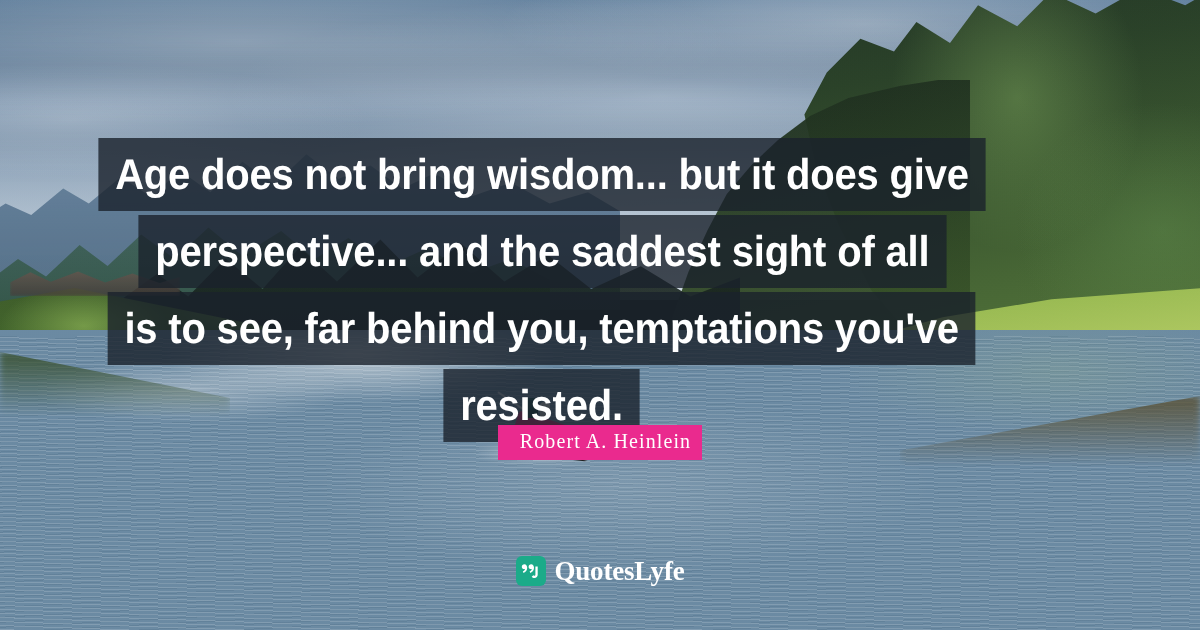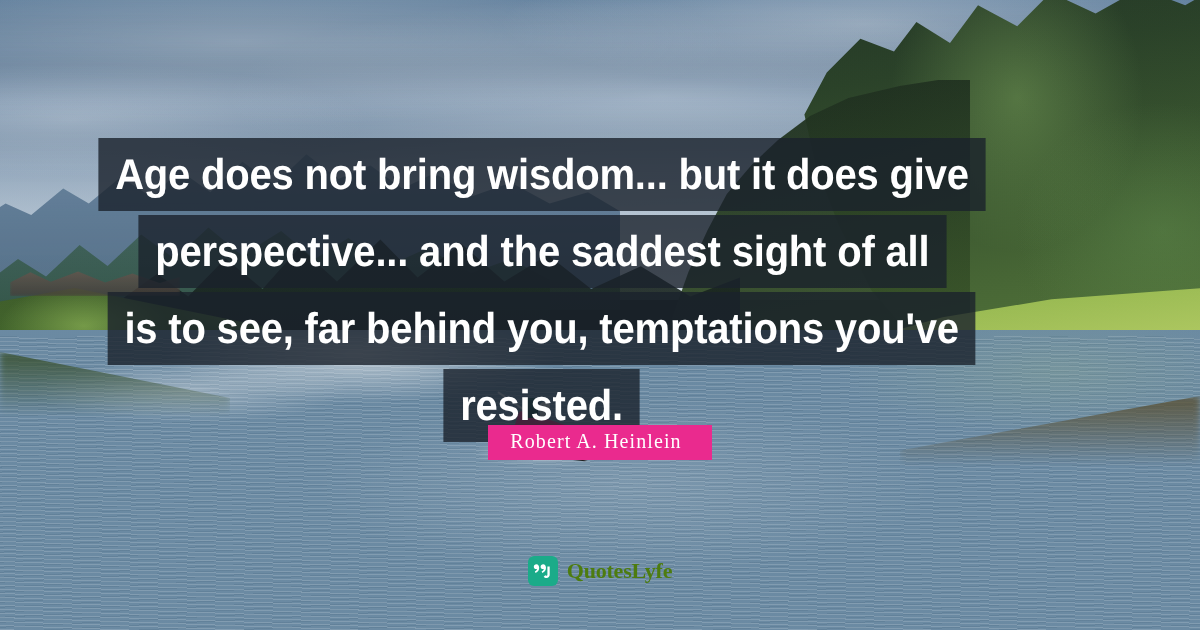--- a/index.html
+++ b/index.html
@@ -228,42 +228,42 @@
   .author-wrap {
     position: absolute; left: 0; top: 425px; width: 1200px;
     display: flex; justify-content: center;
   }
   .author-badge {
     background: #ea2a8e;
     color: #ffffff;
     font-family: "Liberation Serif", serif;
     font-size: 20px;
     letter-spacing: 1.1px;
-    padding: 5px 30px 7px 22px;
+    padding: 5px 11px 7px 22px;
     white-space: nowrap;
   }
 
   
   .brand {
     position: absolute; left: 0; top: 556px; width: 1200px;
     display: flex; justify-content: center; align-items: center; gap: 9px;
   }
   .brand-mark {
     width: 30px; height: 30px;
     background: #1bab89;
     border-radius: 6px;
     position: relative;
     flex: none;
   }
   .brand-mark svg { position: absolute; left: 0; top: 0; }
   .brand-text {
-    color: #4d7c0f;
+    color: #ffffff;
     font-family: "Liberation Serif", serif;
     font-weight: 700;
-    font-size: 22px;
+    font-size: 27px;
     letter-spacing: -0.2px;
     line-height: 1;
   }
 </style>
 </head>
 <body>
 
 <div id="card">
 
   <div class="photo">

